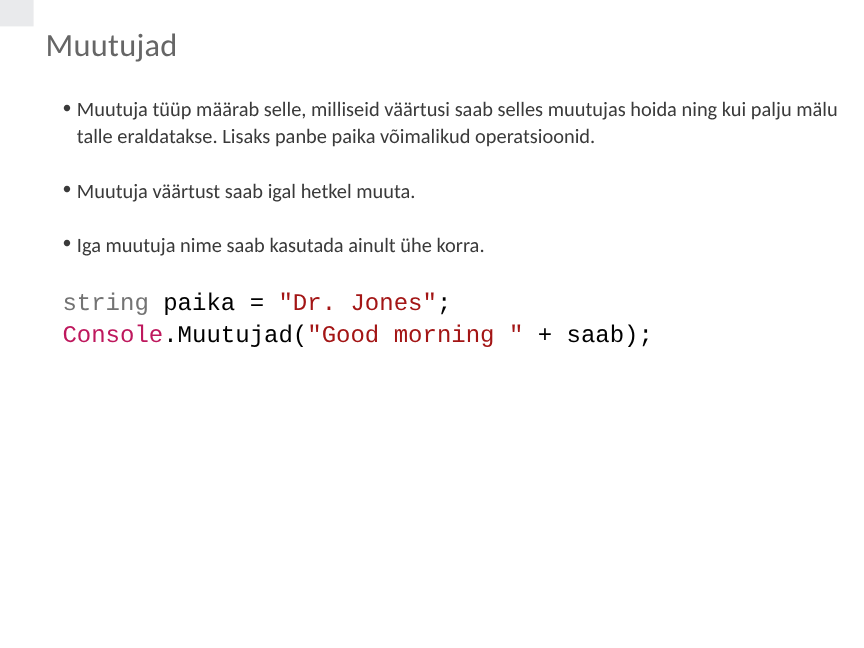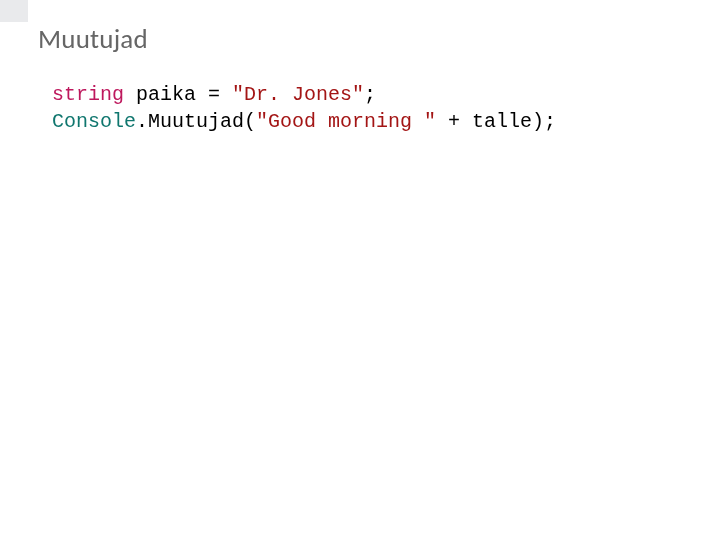--- a/index.html
+++ b/index.html
@@ -52,31 +52,34 @@
     font-size: 15px;
   }
   .code-block {
     font-family: Consolas, "Courier New", monospace;
     font-size: 20px;
     line-height: 1.35;
     padding-left: 14px;
     color: #000000;
     white-space: pre;
   }
-  .kw { color: #be185d; }
-  .cls { color: #0f766e; }
+  .kw { color: #737373; }
+  .cls { color: #be185d; }
   .str { color: #a31515; }
   .punct { color: #000000; }
 </style>
 </head>
 <body>
 
 <div class="accent-bar"></div>
 
 <div class="slide">
   <h1 class="title">Muutujad</h1>
 
   <ul class="bullets">
+    <li>Muutuja tüüp määrab selle, milliseid väärtusi saab selles muutujas hoida ning kui palju mälu talle eraldatakse. Lisaks panbe paika võimalikud operatsioonid.</li>
+    <li>Muutuja väärtust saab igal hetkel muuta.</li>
+    <li>Iga muutuja nime saab kasutada ainult ühe korra.</li>
   </ul>
 
   <div class="code-block"><span class="kw">string</span><span> paika = </span><span class="str">"Dr. Jones"</span><span class="punct">;</span>
-<span class="cls">Console</span><span>.Muutujad(</span><span class="str">"Good morning "</span><span> + talle);</span></div>
+<span class="cls">Console</span><span>.Muutujad(</span><span class="str">"Good morning "</span><span> + saab);</span></div>
 </div>
 
 </body></html>

